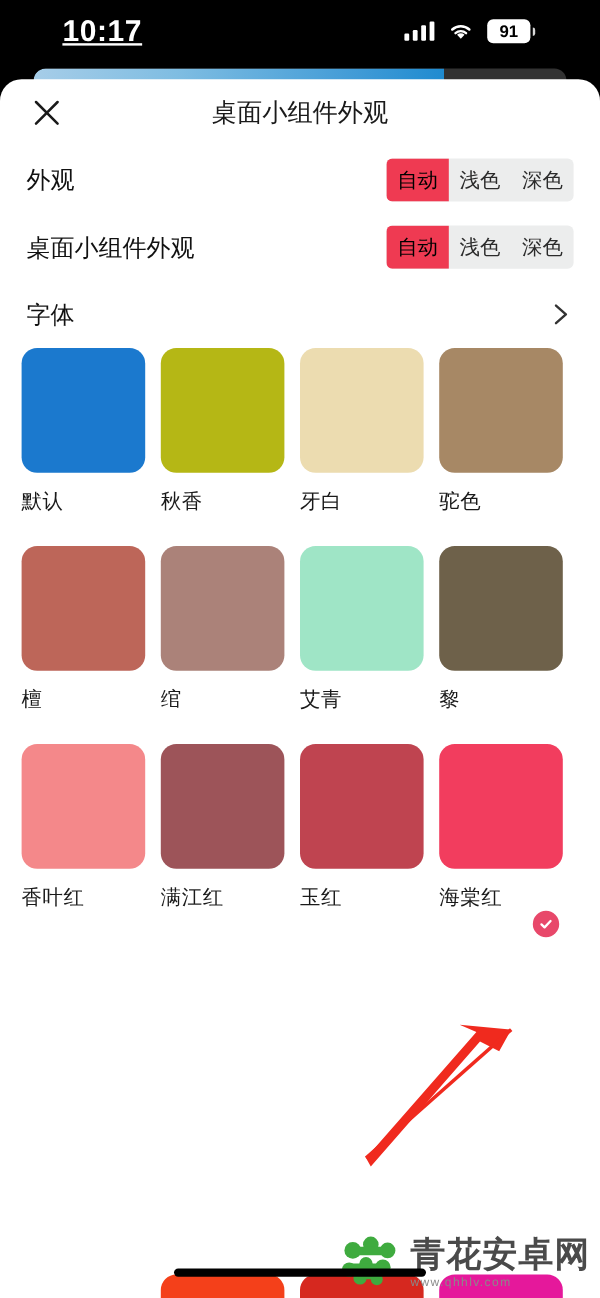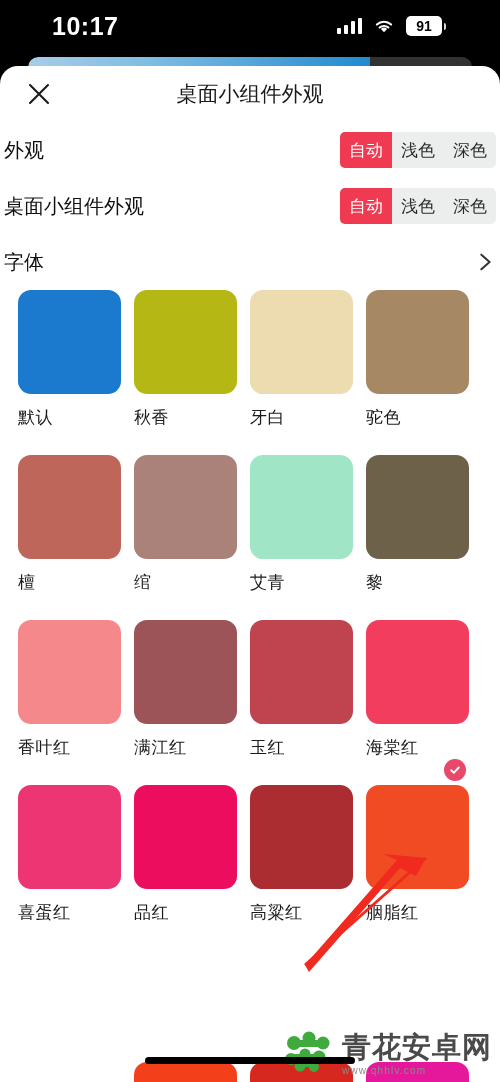--- a/index.html
+++ b/index.html
@@ -8,21 +8,21 @@
     background: #000;
     font-family: "Liberation Sans", "DejaVu Sans", sans-serif;
     overflow: hidden;
   }
   .phone { position: relative; width: 500px; height: 1082px; background: #000; overflow: hidden; }
 
   
   .status-bar {
     position: absolute; top: 0; left: 0; width: 480px; height: 52px;
     display: flex; align-items: center; justify-content: space-between;
-    padding: 0 34px 0 52px; color: #fff;
+    padding: 0 34px 0 52px; color: #fff; text-decoration: underline;
   }
   .status-time { font-size: 25px; font-weight: 700; letter-spacing: .5px; }
   .status-right { display: flex; align-items: center; gap: 11px; }
   .cell-bars { display: flex; align-items: flex-end; gap: 2.5px; height: 16px; }
   .cell-bars i { display: block; width: 4.5px; background: #fff; border-radius: 1px; }
   .cell-bars i:nth-child(1){ height: 6px; }
   .cell-bars i:nth-child(2){ height: 9px; }
   .cell-bars i:nth-child(3){ height: 13px; }
   .cell-bars i:nth-child(4){ height: 16px; background:#fff; }
   .wifi { width: 22px; height: 16px; position: relative; }
@@ -58,32 +58,32 @@
     width: 34px; height: 34px; display: flex; align-items: center; justify-content: center;
     cursor: pointer;
   }
   .sheet-title {
     width: 100%; text-align: center; font-size: 21px; color: #1a1a1a; font-weight: 500;
   }
 
   
   .setting-row {
     display: flex; align-items: center; justify-content: space-between;
-    padding: 0 4px; height: 56px;
+    padding: 0 22px; height: 56px;
   }
   .setting-label { font-size: 20px; color: #111; font-weight: 500; }
   .segmented {
     display: flex; background: #eceded; border-radius: 5px; overflow: hidden;
     height: 36px; align-items: stretch;
   }
   .seg-item {
     display: flex; align-items: center; justify-content: center;
     min-width: 50px; padding: 0 9px; font-size: 17px; color: #2b2b2b; cursor: pointer;
   }
-  .seg-item.active { background: #ef3a52; color: #ffffff; font-weight: 500; }
+  .seg-item.active { background: #ef3a52; color: #000000; font-weight: 500; }
   .chevron-right { width: 22px; height: 22px; display:block; }
 
   
   .section-title {
     padding: 14px 22px 6px; font-size: 19px; color: #111; font-weight: 600;
   }
   .swatch-grid {
     display: grid; grid-template-columns: repeat(4, 1fr);
     padding: 0 18px; row-gap: 6px;
   }
@@ -260,38 +260,20 @@
         <span class="swatch-label">海棠红</span>
         <span class="check-badge">
           <svg width="14" height="14" viewBox="0 0 14 14">
             <path d="M3.2 7.3 L5.8 9.8 L10.8 4.5" stroke="#fff" stroke-width="1.9" fill="none" stroke-linecap="round" stroke-linejoin="round"></path>
           </svg>
         </span>
       </div>
     </div>
     <div class="row-gap"></div>
 
-    <div class="swatch-grid">
-      <div class="swatch-cell">
-        <span class="swatch" style="background:#ee3573"></span>
-        <span class="swatch-label">喜蛋红</span>
-      </div>
-      <div class="swatch-cell">
-        <span class="swatch" style="background:#ed0d5e"></span>
-        <span class="swatch-label">品红</span>
-      </div>
-      <div class="swatch-cell">
-        <span class="swatch" style="background:#ab2c31"></span>
-        <span class="swatch-label">高粱红</span>
-      </div>
-      <div class="swatch-cell">
-        <span class="swatch" style="background:#f04b22"></span>
-        <span class="swatch-label">胭脂红</span>
-      </div>
-    </div>
 
     <div class="partial-row">
       <div class="swatch-cell">
         <span class="swatch" style="background:#ffffff"></span>
       </div>
       <div class="swatch-cell">
         <span class="swatch" style="background:#f4401a"></span>
       </div>
       <div class="swatch-cell">
         <span class="swatch" style="background:#d6281f"></span>

